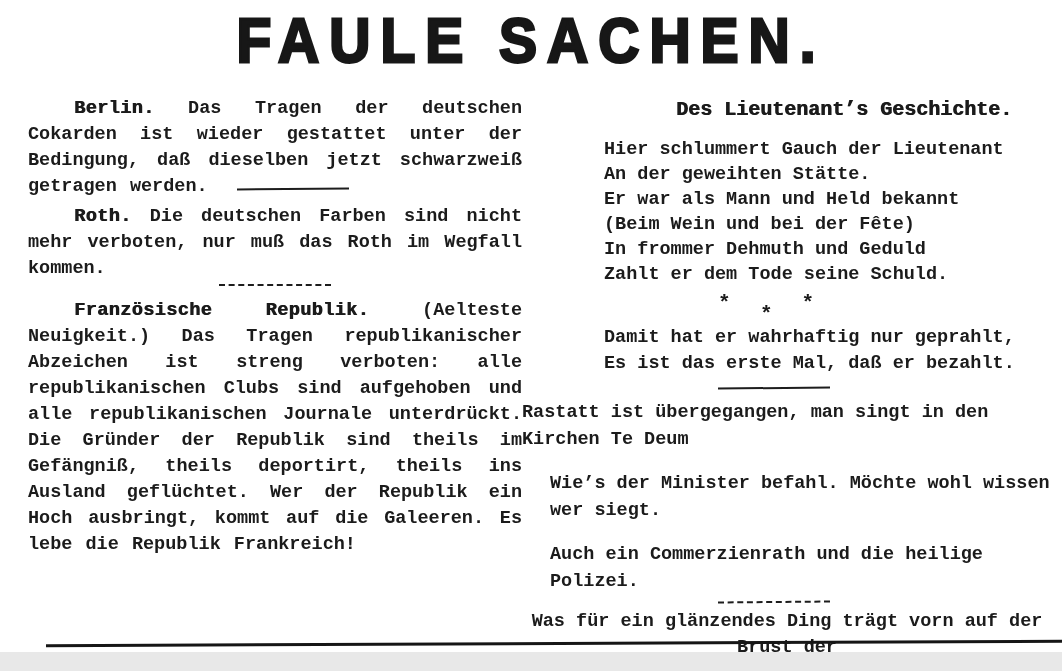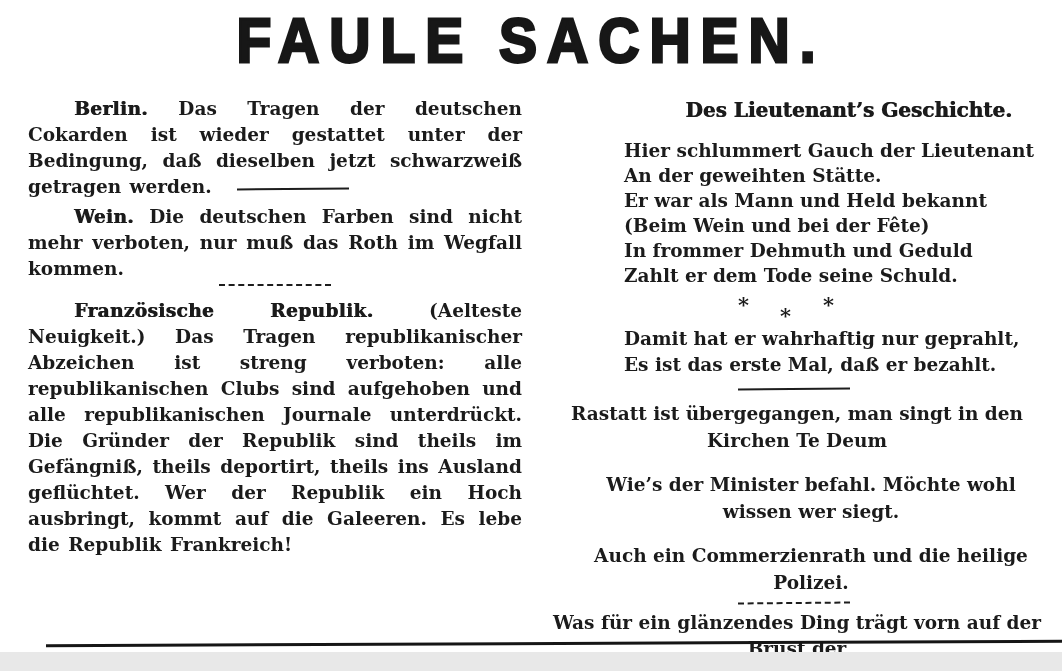--- a/index.html
+++ b/index.html
@@ -27,21 +27,21 @@
     -webkit-text-stroke: 2.6px #171717;
     transform: scaleY(1.1);
     transform-origin: top center;
     white-space: nowrap;
   }
   
   .columns {
     position: absolute;
     top: 96px; left: 28px; right: 10px; bottom: 18px;
     display: flex;
-    gap: 20px;
+    font-family: Liberation Mono, monospace;
   }
   .col-left  { width: 494px; flex: none; }
   .col-right { flex: 1; min-width: 0; }
 
   .para {
     margin: 0 0 10px;
     font-size: 18.5px;
     line-height: 26px;
     font-weight: bold;
     text-align: justify;
@@ -77,21 +77,21 @@
     margin: 6px 0 2px 196px;
     width: 96px;
     font-size: 21px;
     font-weight: bold;
   }
   .ast { position: absolute; line-height: 1; }
   .a1 { left: 0;    top: 0; }
   .a2 { right: 0;   top: 0; }
   .a3 { left: 42px; top: 11px; }
   .moral p  { margin: 0 0 0 82px; font-size: 18.5px; line-height: 26px; font-weight: bold; }
-  .stanza p { margin: 0; font-size: 18.5px; line-height: 27px; font-weight: bold; text-align: center; }
+  .stanza p { margin: 0; font-size: 18.5px; line-height: 27px; font-weight: bold; }
   .stanza .ind { padding-left: 28px; margin-top: 17px; }
   .question p { margin: 0; font-size: 18.5px; line-height: 26px; font-weight: bold; text-align: center; }
 
   .bottom-rule {
     position: absolute;
     left: 46px; right: 0; bottom: 7px;
     height: 3px;
     background: #161616;
     transform: rotate(-0.25deg);
   }
@@ -105,21 +105,21 @@
 
   <div class="columns">
 
     <div class="col-left">
 
       <p class="para indent"><span class="lead">Berlin.</span>
         <span>Das Tragen der deutschen Cokarden ist wieder gestattet unter der Bedingung, daß dieselben jetzt schwarzweiß getragen werden.</span></p>
 
       <div class="rule rule-tuck"></div>
 
-      <p class="para indent" style="margin-bottom:2px"><span class="lead">Wein.</span>
+      <p class="para indent" style="margin-bottom:2px"><span class="lead">Roth.</span>
         <span>Die deutschen Farben sind nicht mehr verboten, nur muß das Roth im Wegfall kommen.</span></p>
 
 
       <div class="rule rule-center rule-dash"></div>
 
       <p class="para indent" style="margin-bottom:4px"><span class="lead">Französische Republik.</span>
         <span>(Aelteste Neuigkeit.)</span>
         <span>Das Tragen republikanischer Abzeichen ist streng verboten: alle republikanischen Clubs sind aufgehoben und alle republikanischen Journale unterdrückt.  Die Gründer der Republik sind theils im Gefängniß, theils deportirt, theils ins Ausland geflüchtet.  Wer der Republik ein Hoch ausbringt, kommt auf die Galeeren.  Es lebe die Republik Frankreich!</span></p>
 
     </div>

